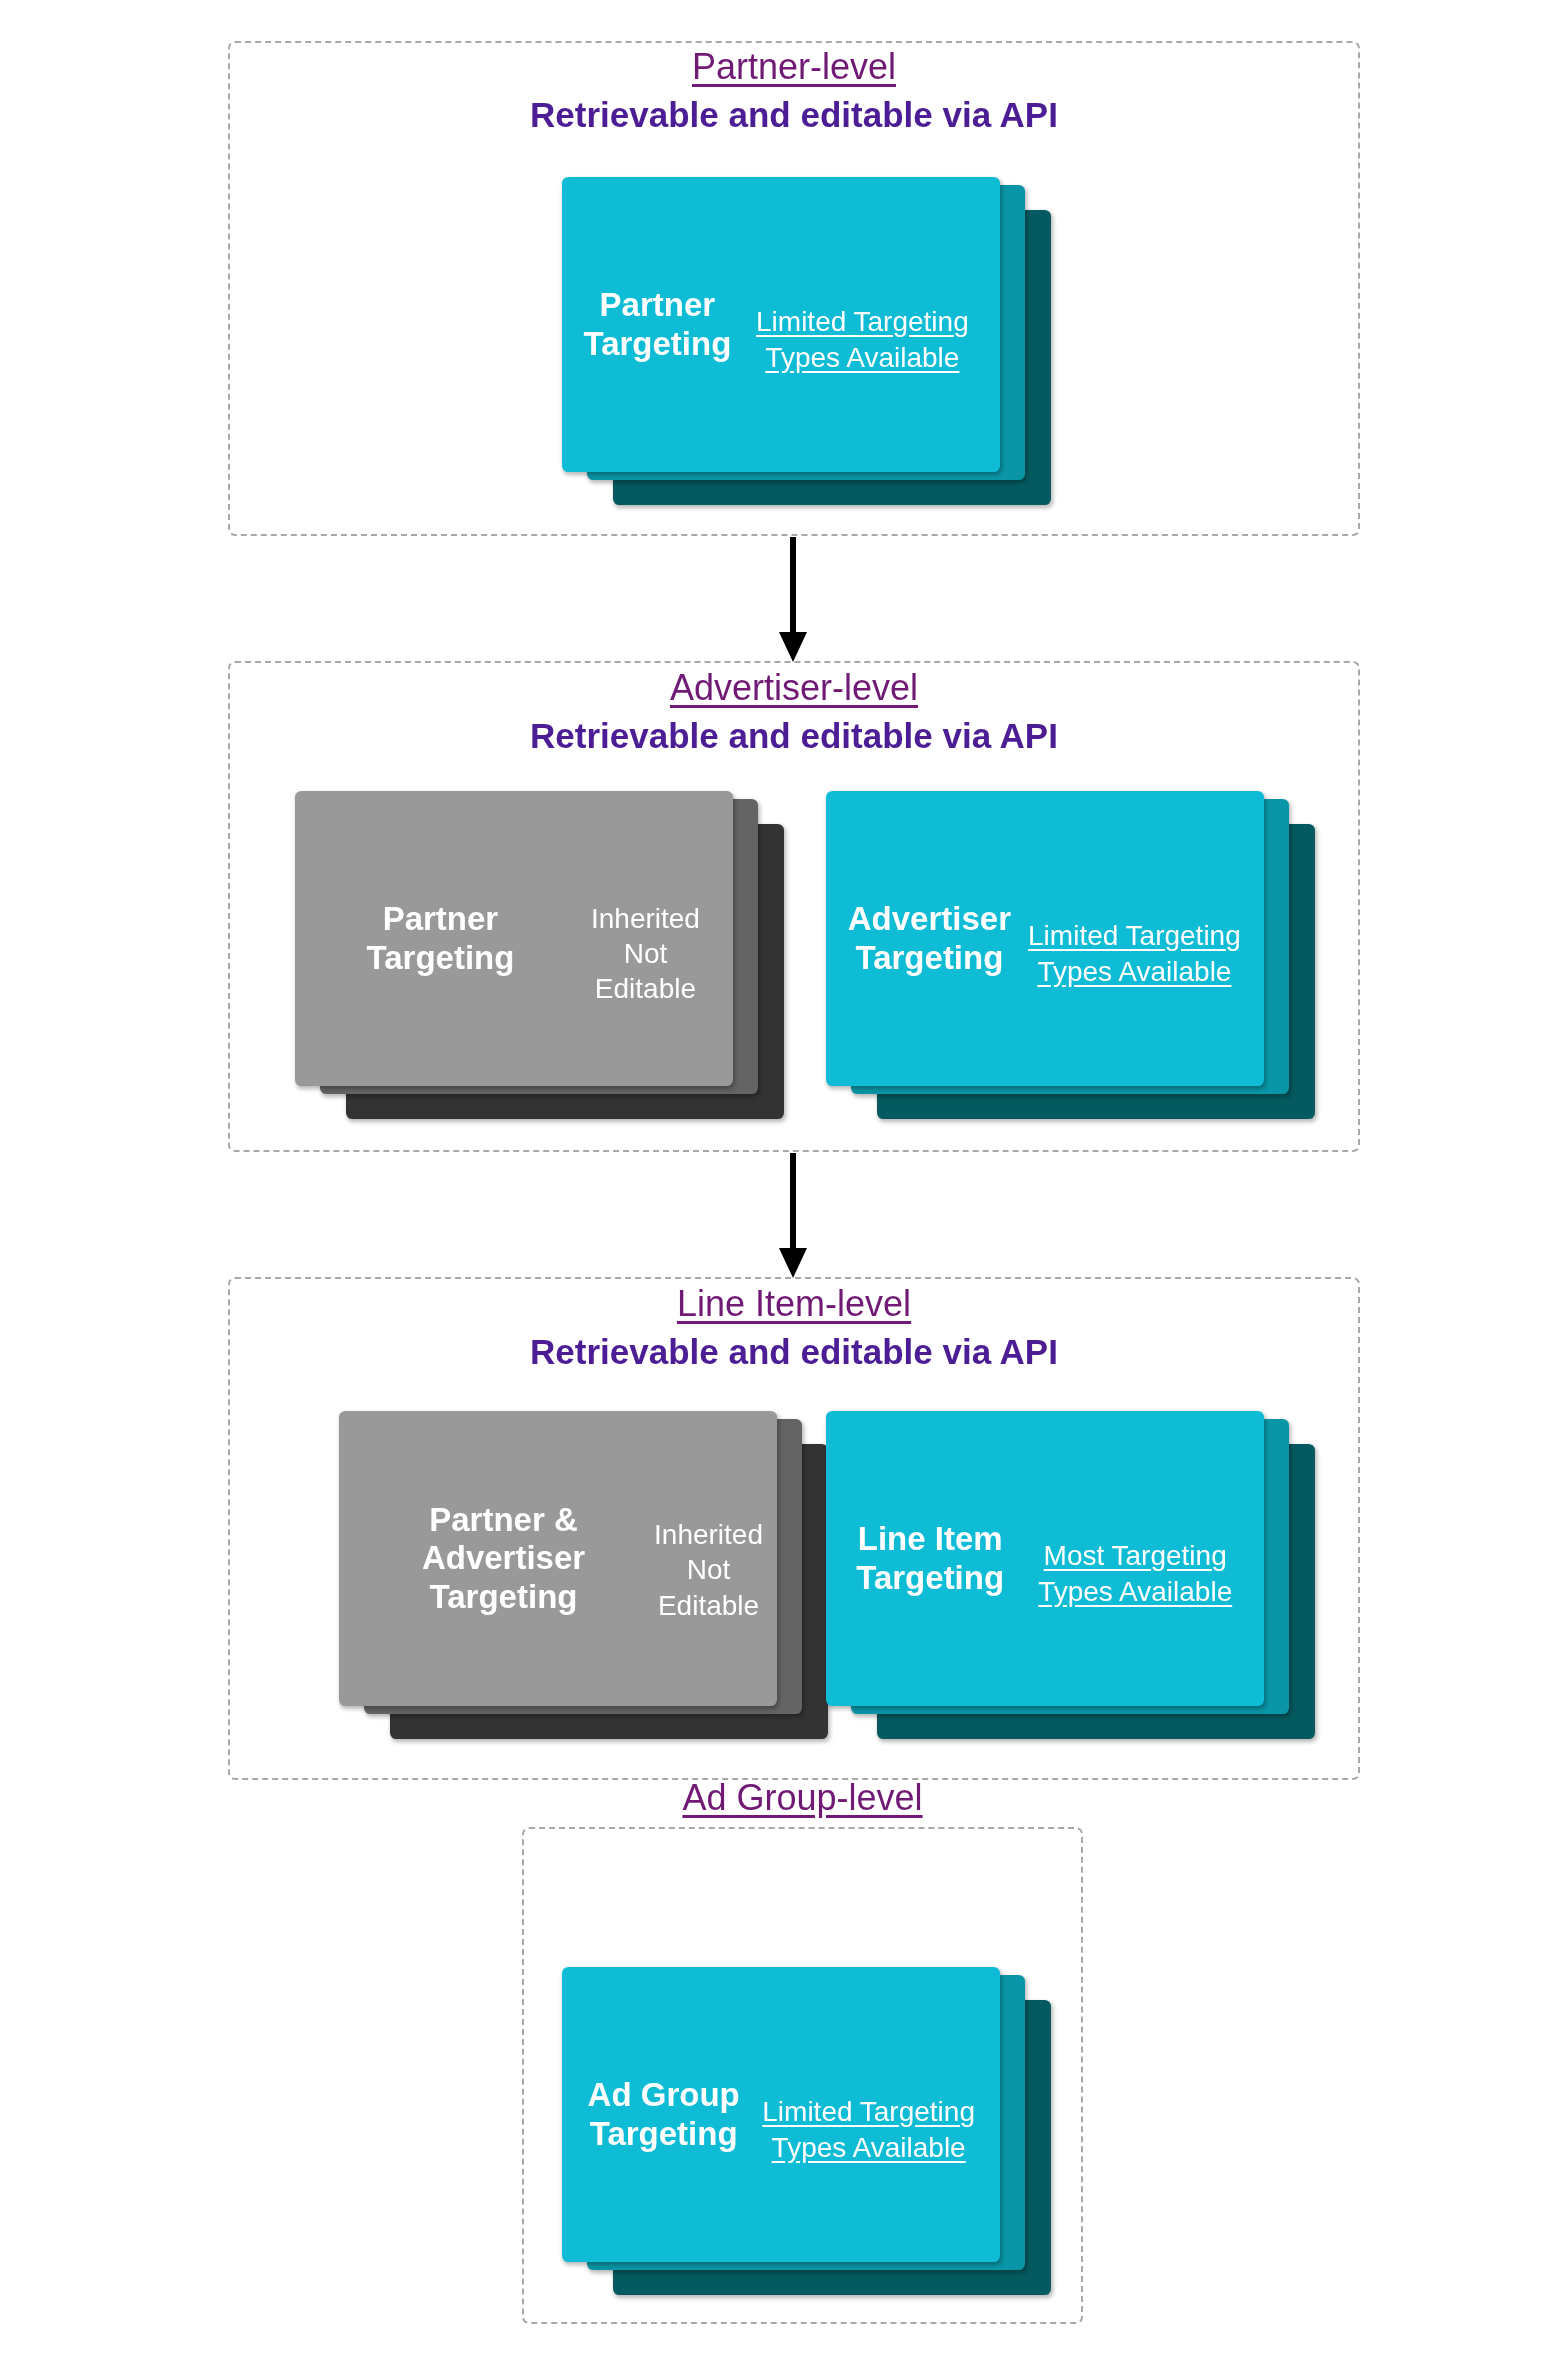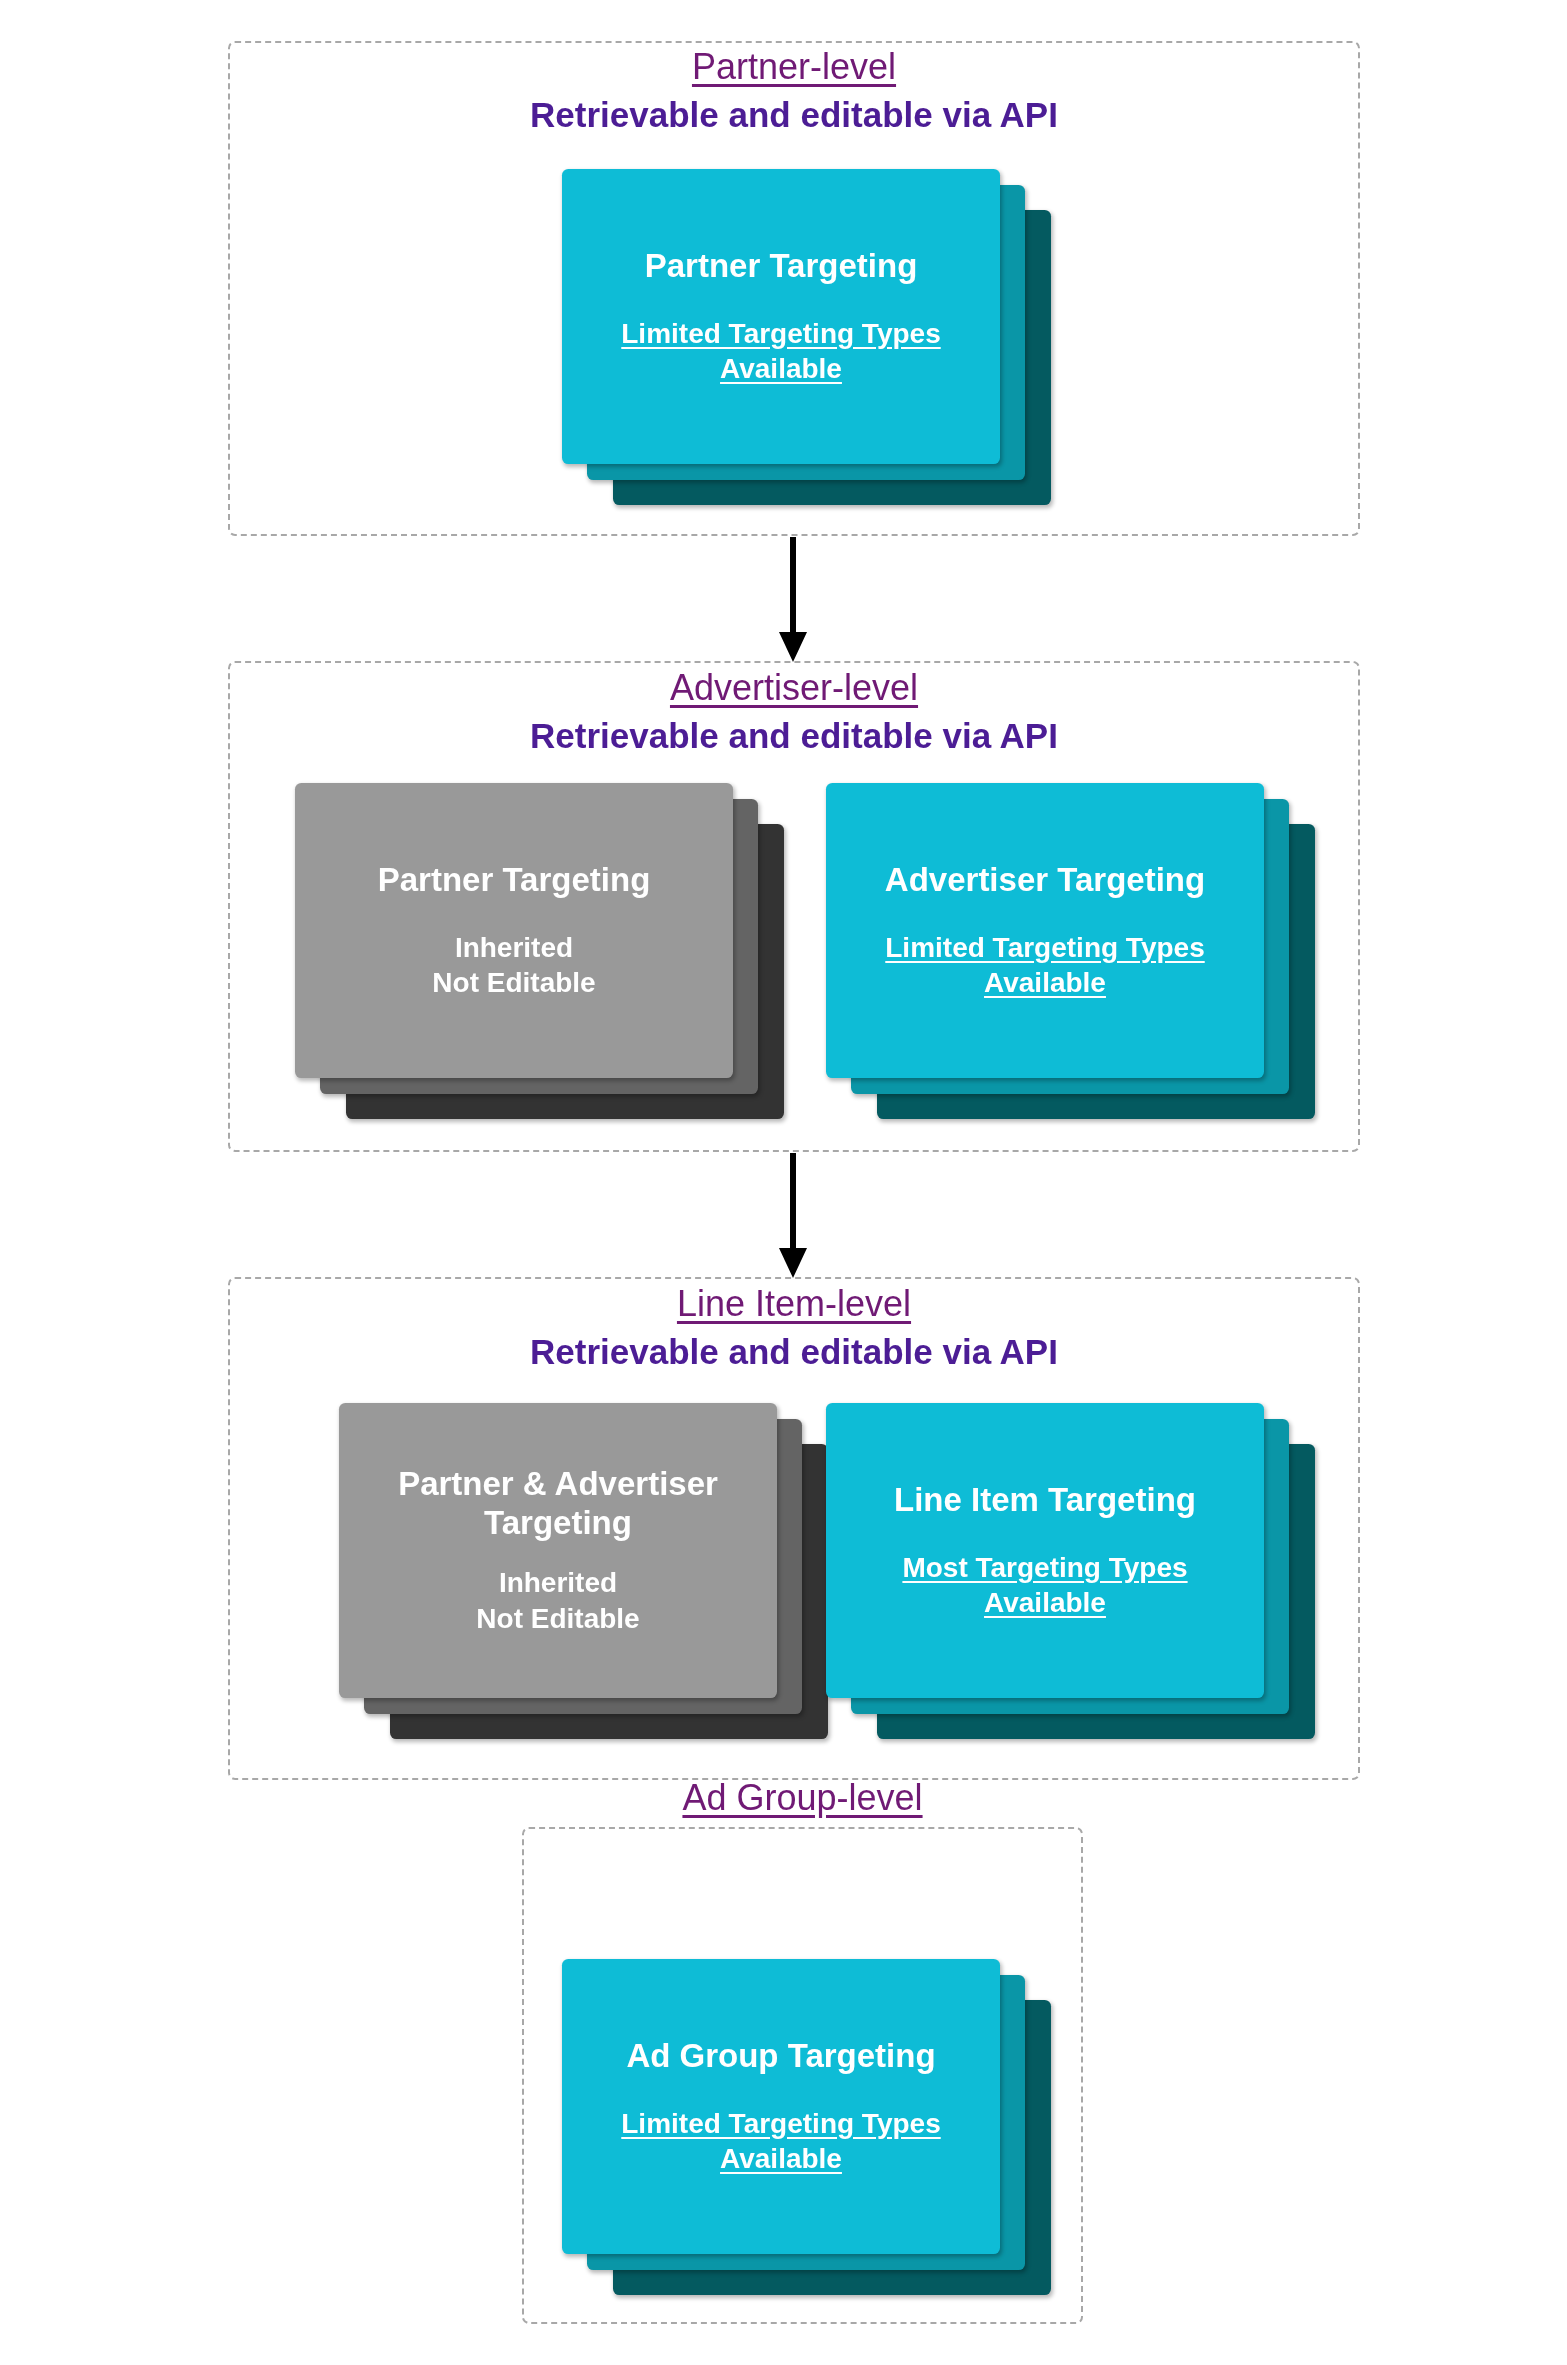--- a/index.html
+++ b/index.html
@@ -83,25 +83,24 @@
 
   .stack .card.back1 {
     left: 25px;
     top: 24px;
     width: 438px;
     height: 295px;
   }
 
   .stack .card.front {
     left: 0;
-    top: 8px;
+    top: 16px;
     width: 438px;
     height: 295px;
     display: flex;
-    flex-direction: column;
     align-items: center;
     justify-content: center;
     padding: 0 14px;
   }
 
   
   .stack.cyan .card.front { background: #0ebcd6; }
   .stack.cyan .card.back1 { background: #0a96a7; }
   .stack.cyan .card.back2 { background: #045a60; }
 
@@ -113,21 +112,21 @@
   .card-title {
     font-size: 33px;
     font-weight: 700;
     color: #ffffff;
     text-align: center;
     line-height: 1.17;
   }
 
   .card-sub {
     font-size: 28px;
-    font-weight: 700;
+    font-weight: 400;
     color: #ffffff;
     text-align: center;
     line-height: 1.26;
     margin-top: 30px;
   }
 
   .card-sub.linked {
     text-decoration: underline;
     text-underline-offset: 3.6px;
   }

